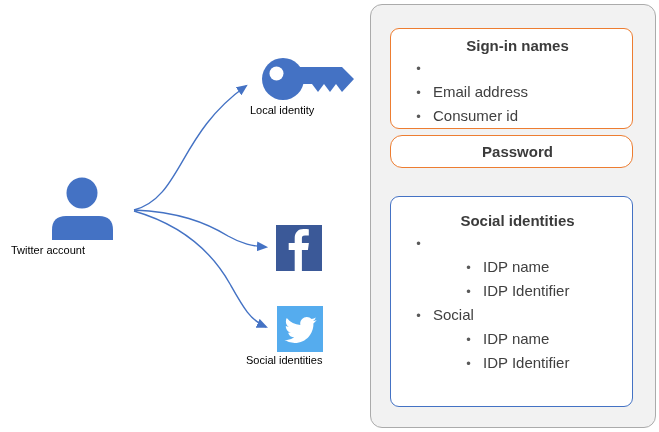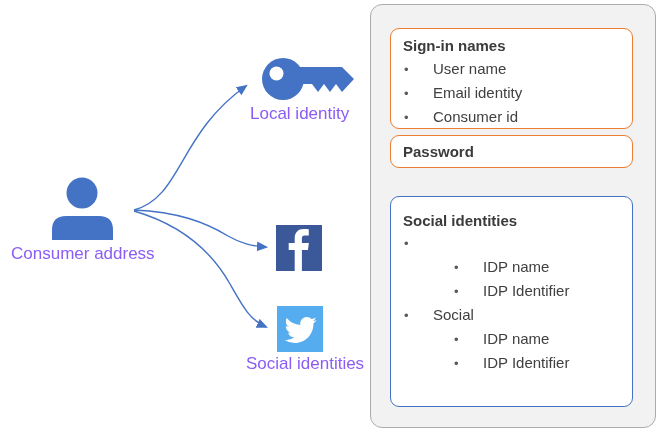--- a/index.html
+++ b/index.html
@@ -13,22 +13,22 @@
     background: #ffffff;
     overflow: hidden;
     color: #404040;
   }
 
   
   .abs { position: absolute; }
 
   .icon-label {
     position: absolute;
-    font-size: 17px;
-    color: #8b5cf6;
+    font-size: 11px;
+    color: #000000;
     white-space: nowrap;
   }
 
   .fb-tile {
     position: absolute;
     left: 276px; top: 225px;
     width: 46px; height: 46px;
     background: #3B5998;
     overflow: hidden;
   }
@@ -49,26 +49,27 @@
     border: 1px solid #ABABAB;
     border-radius: 12px;
   }
 
   .card {
     position: absolute;
     background: #ffffff;
     border-radius: 9px;
     font-size: 15px;
     color: #404040;
+    text-align: center;
   }
   .card.orange { border: 1.5px solid #ED7D31; }
   .card.blue   { border: 1.5px solid #4472C4; }
 
   .card-signin   { left: 390px; top: 28px;  width: 243px; height: 101px; padding-top: 5px; }
-  .card-password { left: 390px; top: 135px; width: 243px; height: 33px;  padding-top: 4px; }
+  .card-password { left: 390px; top: 135px; width: 243px; height: 33px;  padding-top: 4px; border-radius: 12px; }
   .card-social   { left: 390px; top: 196px; width: 243px; height: 211px; padding-top: 12px; }
 
   .card-title {
     font-weight: 700;
     font-size: 15px;
     color: #3B3B3B;
     padding-left: 12px;
     line-height: 23px;
   }
 
@@ -102,21 +103,21 @@
       <path d="M134 210 C 182 197, 178 134, 246 86" marker-end="url(#arr)"></path>
       <path d="M134 210 C 178 212, 205 222, 228 236 C 242 244, 252 246, 266 247" marker-end="url(#arr)"></path>
       <path d="M134 211 C 182 225, 212 252, 230 284 C 243 307, 250 320, 266 327" marker-end="url(#arr)"></path>
     </g>
   </svg>
 
   <svg class="abs" style="left:52px; top:177px;" width="61" height="63" viewBox="0 0 61 63">
     <circle cx="30" cy="16" r="15.5" fill="#4472C4"></circle>
     <path d="M0 63 L0 53 Q0 39 14 39 L47 39 Q61 39 61 53 L61 63 Z" fill="#4472C4"></path>
   </svg>
-  <div class="icon-label" style="left:11px; top:244px;">Consumer address</div>
+  <div class="icon-label" style="left:11px; top:244px;">Twitter account</div>
 
   <svg class="abs" style="left:262px; top:58px;" width="92" height="44" viewBox="0 0 92 44">
     <circle cx="21" cy="21" r="21" fill="#4472C4"></circle>
     <path d="M36 9 L80 9 L92 21 L80 34 L74 26 L68 34 L62 26 L56 34 L50 26 L36 26 Z" fill="#4472C4"></path>
     <circle cx="14.5" cy="15.5" r="7" fill="#ffffff"></circle>
   </svg>
   <div class="icon-label" style="left:250px; top:104px;">Local identity</div>
 
   <div class="fb-tile">
     <svg width="46" height="46" viewBox="0 0 46 46">
@@ -132,25 +133,24 @@
     </svg>
   </div>
   <div class="icon-label" style="left:246px; top:354px;">Social identities</div>
 
   <div class="panel"></div>
 
   <div class="card orange card-signin">
     <div class="card-title">Sign-in names</div>
     <div class="li l1">
       <span class="dot">•</span>
-      <span>User name</span>
     </div>
     <div class="li l1">
       <span class="dot">•</span>
-      <span>Email identity</span>
+      <span>Email address</span>
     </div>
     <div class="li l1">
       <span class="dot">•</span>
       <span>Consumer id</span>
     </div>
   </div>
 
   <div class="card orange card-password">
     <div class="card-title">Password</div>
   </div>

